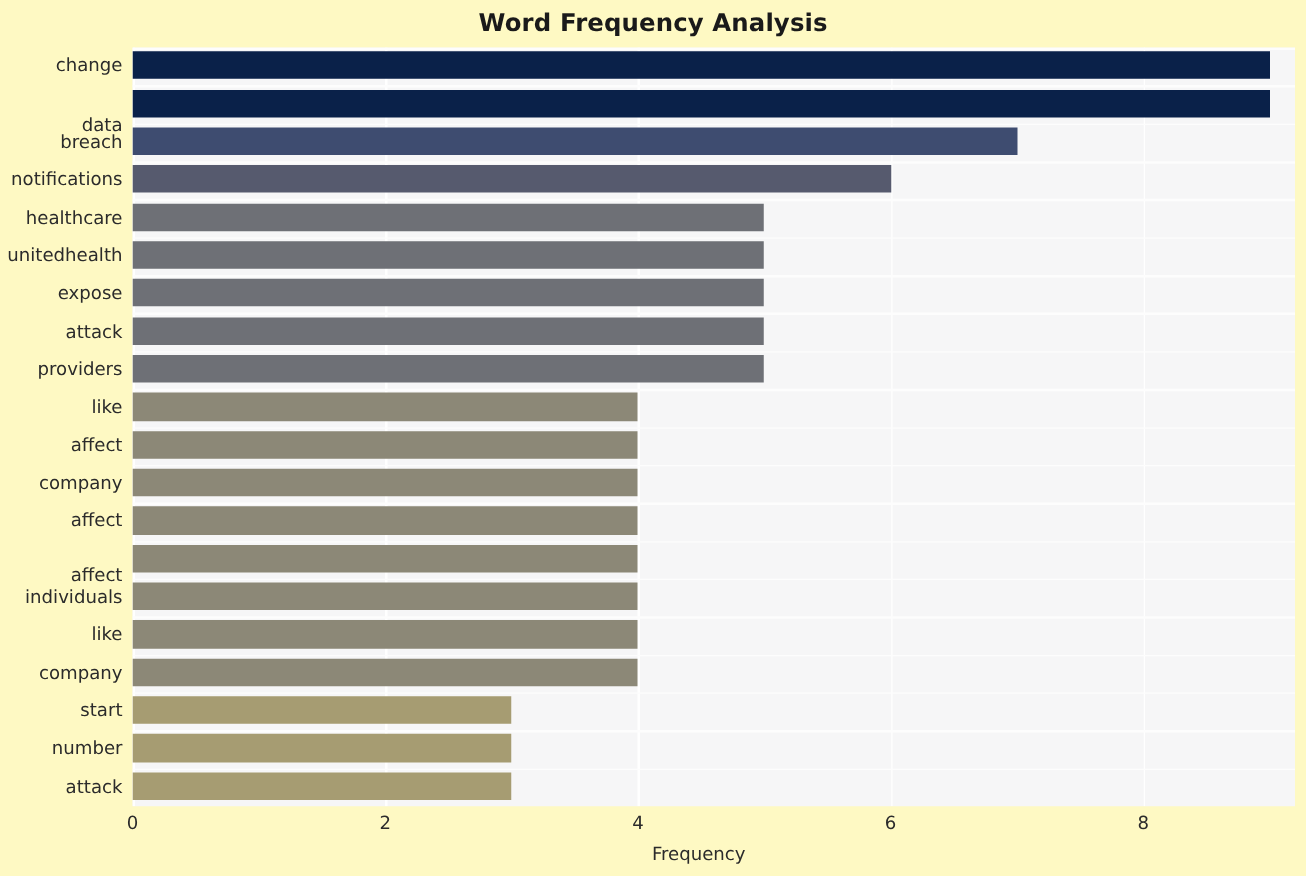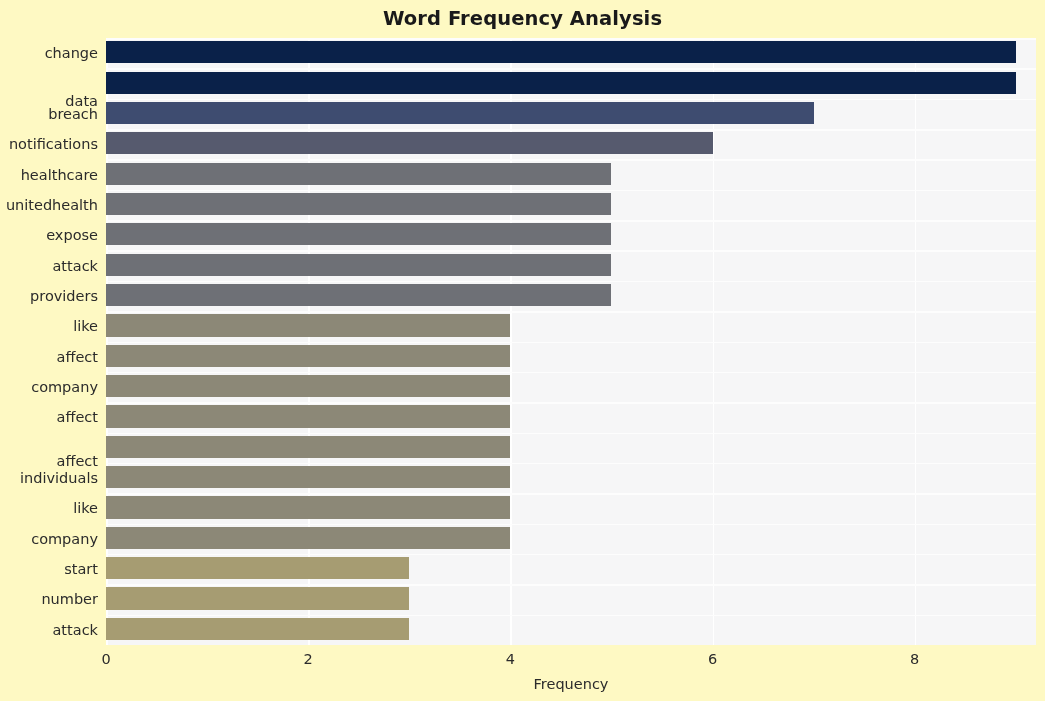--- a/index.html
+++ b/index.html
@@ -105,21 +105,21 @@
     position: absolute;
     top: 0;
     transform: translateX(-50%);
     font-size: 14.5px;
     color: #2b2b2b;
     line-height: 16px;
     white-space: nowrap;
   }
   #x-axis-title {
     position: absolute;
-    left: 106px;
+    left: 94px;
     top: 675px;
     width: 930px;
     text-align: center;
     font-size: 14.5px;
     color: #2b2b2b;
     line-height: 18px;
   }
 </style>
 </head>
 <body>

